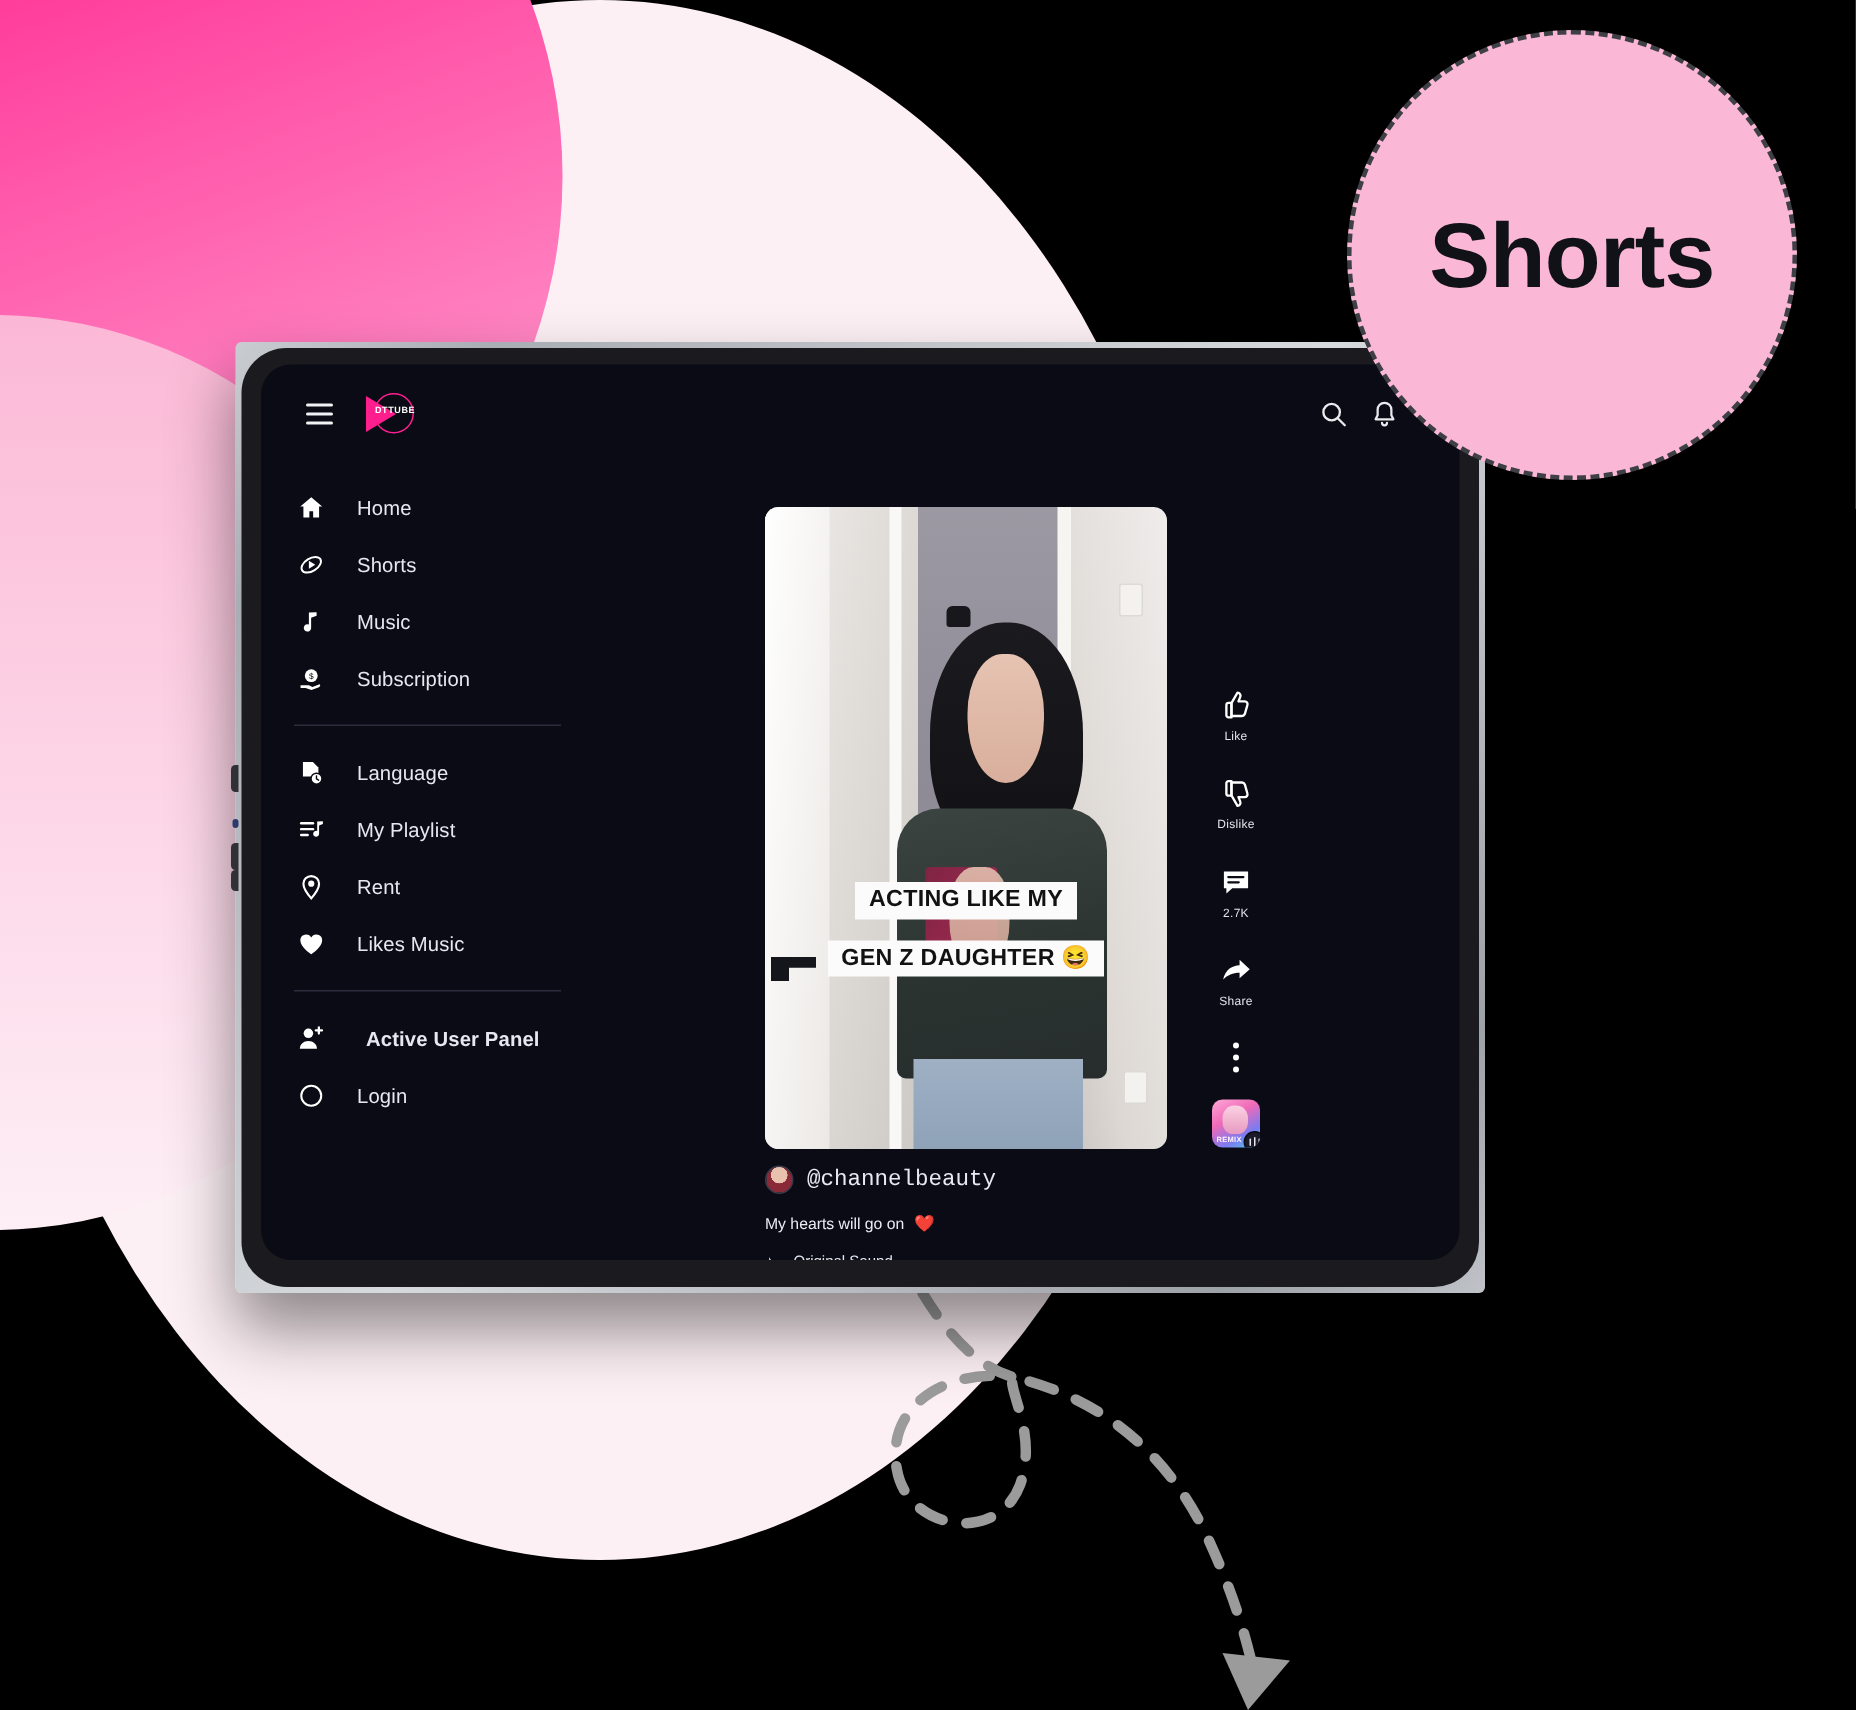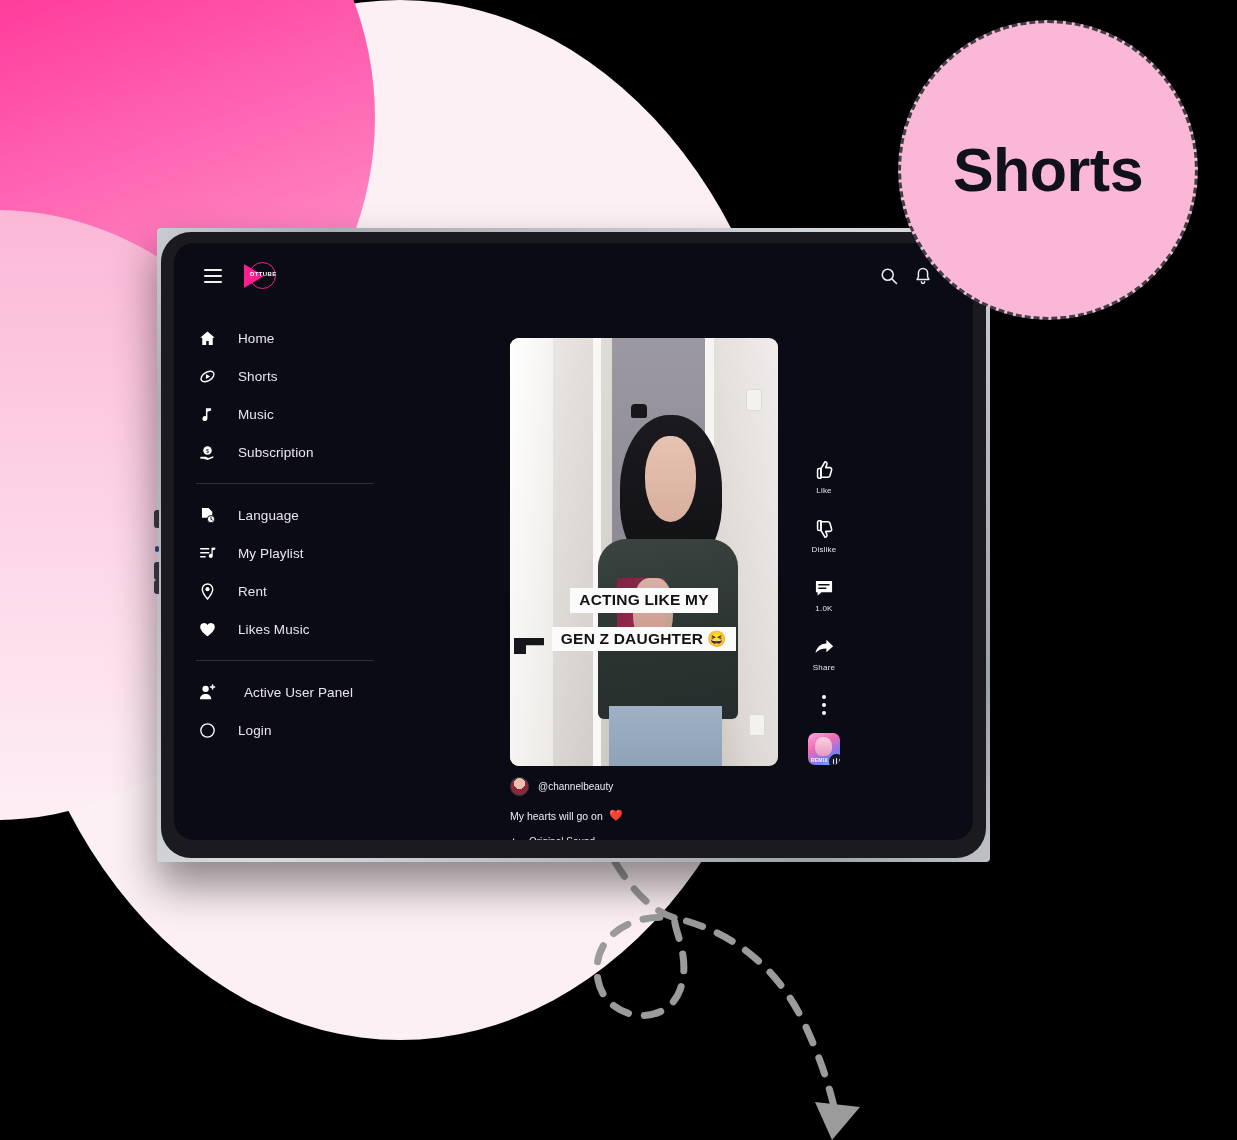--- a/index.html
+++ b/index.html
@@ -150,21 +150,21 @@
     display: flex; align-items: center; justify-content: center;
     color: #ffffff; flex: 0 0 22px;
   }
   .nav-label {
     margin-left: 20px;
     font-size: 13.5px;
     letter-spacing: .1px;
     color: #e8e6ef;
     white-space: nowrap;
   }
-  .nav-item.indent .nav-label { margin-left: 26px; }
+  .nav-item.indent .nav-label { margin-left: 26px; font-weight: bold; }
   .nav-divider {
     height: 1px;
     background: #2c2c3c;
     margin: 12px 22px 12px 22px;
   }
 
   
   #shorts-stage {
     position: absolute;
     left: 222px; top: 66px;
@@ -253,21 +253,21 @@
     width: 330px;
     color: #e9e9f1;
   }
   #meta-channel { display:flex; align-items:center; gap:9px; cursor:pointer; }
   #meta-avatar {
     width:19px;height:19px;border-radius:50%;
     background: radial-gradient(circle at 50% 32%, #e8c2ae 0 38%, #8a2a38 39% 100%);
     border:1px solid #3a3a4a;
     overflow:hidden; flex:0 0 19px;
   }
-  #meta-handle { font-size: 10px; color:#e8e8f0; }
+  #meta-handle { font-size: 15px; color:#e8e8f0;font-family:Liberation Mono, monospace; }
   #meta-title { margin-top: 13px; font-size: 10.5px; color:#ececf3; display:flex; align-items:center; gap:7px;}
   #meta-title .heart { color:#e8213c; font-size:11px; }
   #meta-sound { margin-top: 12px; display:flex; align-items:center; gap:13px; font-size:10px; color:#e7e7ef;}
   #meta-sound .note { font-size: 12px; color:#fff; }
 
   
   #shorts-badge {
     position: absolute;
     left: 898px; top: 20px;
     width: 300px; height: 300px;
@@ -491,21 +491,21 @@
                 <path d="M8.7 13.4 13.1 21a2.2 2.2 0 0 0 2-3.1l-1.3-3.3h4.6a2 2 0 0 0 1.9-2.6l-1.9-6.6A2.3 2.3 0 0 0 16.2 4H8.7z" fill="none" stroke="currentColor" stroke-width="1.7" stroke-linejoin="round"></path>
               </svg>
               <span class="rail-label">Dislike</span>
             </div>
 
             <div class="rail-btn">
               <svg class="rail-icon" viewBox="0 0 24 24">
                 <path d="M3.2 4.4h17.6v12.2H9.3l-4.3 3.7v-3.7H3.2z" fill="currentColor"></path>
                 <path d="M6.4 8.4h11M6.4 12.2h7.6" stroke="#0b0b16" stroke-width="1.6" stroke-linecap="round"></path>
               </svg>
-              <span class="rail-label">1.0K</span>
+              <span class="rail-label">2.7K</span>
             </div>
 
             <div class="rail-btn">
               <svg class="rail-icon" viewBox="0 0 24 24">
                 <path d="M2.6 18.6C4.4 11 9.4 8.4 14.6 8.2V4.2L22 11.1l-7.4 6.6v-4.1c-5 0-8.6 1.6-12 5z" fill="currentColor"></path>
               </svg>
               <span class="rail-label">Share</span>
             </div>
 
             <div id="rail-more">

